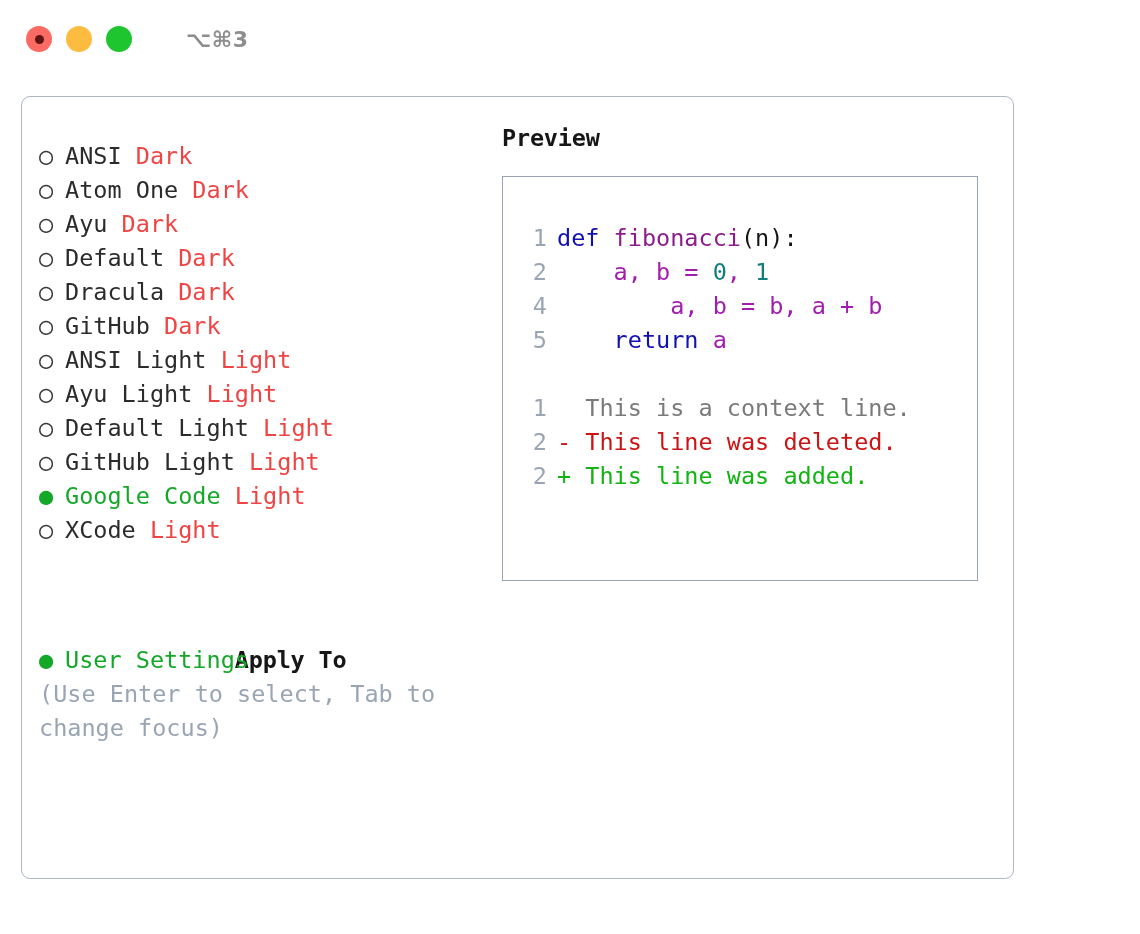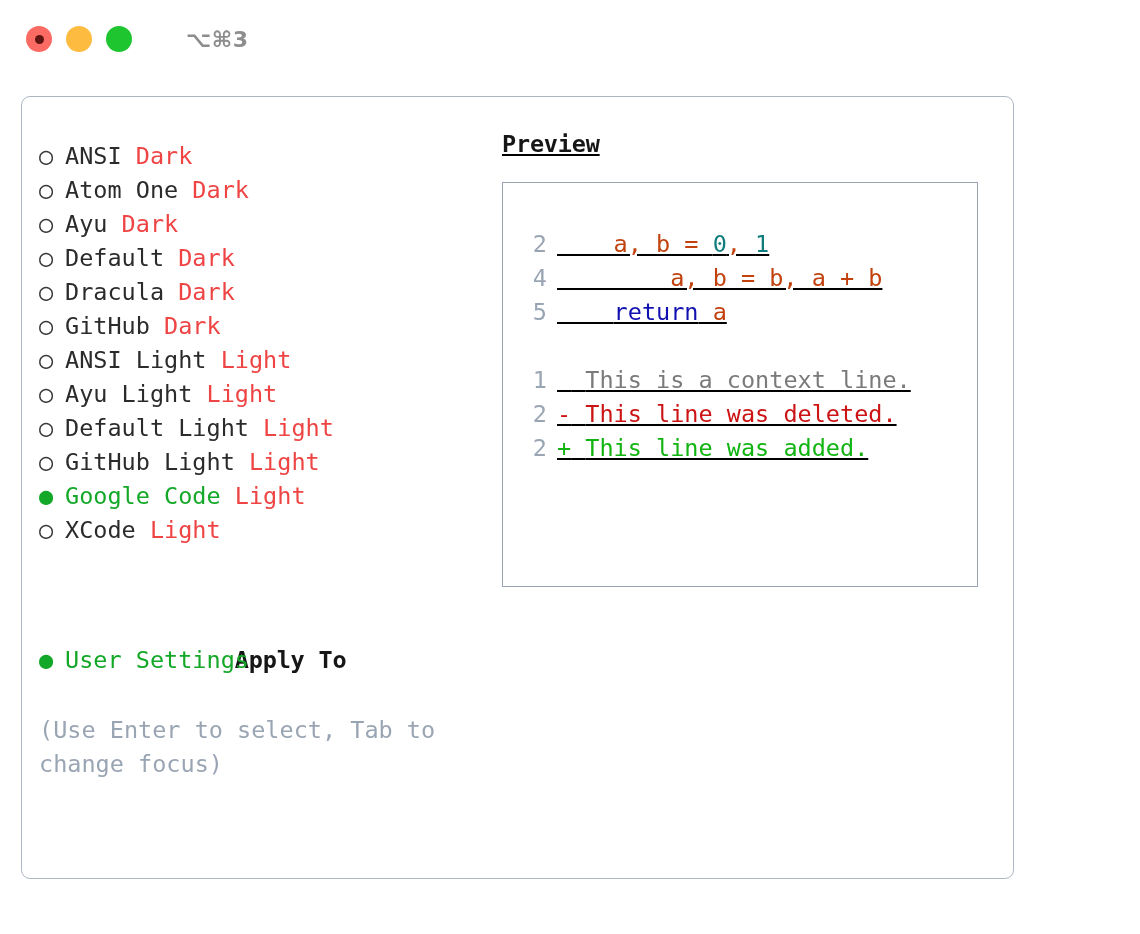--- a/index.html
+++ b/index.html
@@ -115,34 +115,32 @@
 
   .section-title {
     font-weight: 700;
     color: #161616;
     letter-spacing: -0.2px;
   }
 
   #apply-block { margin-top: 62px; }
 
   #hint {
-    margin-top: 36px;
     font-size: 23.5px;
     line-height: 34px;
     color: #9aa5b4;
     width: 405px;
   }
 
   
   #right-col {
     position: absolute;
     left: 480px;
-    top: 30px;
+    top: 24px;
     width: 490px;
-    text-decoration: underline;
   }
 
   #preview-title {
     font-size: 23.5px;
     line-height: 34px;
     font-weight: 700;
     color: #161616;
     letter-spacing: -0.2px;
   }
 
@@ -166,21 +164,21 @@
     display: inline-block;
     width: 30px;
     text-align: right;
     color: #9aa5b4;
     margin-right: 10px;
   }
 
   .kw    { color: #1111b0; }
   .fn    { color: #8d1b8d; }
   .num   { color: #0f7d7d; }
-  .plain { color: #c2410c; }
+  .plain { color: #a21caf; }
   .punc  { color: #161616; }
 
   .diff-ctx { color: #7a7a7a; }
   .diff-del { color: #cc1414; }
   .diff-add { color: #11b411; }
 
   .spacer { height: 34px; }
 </style>
 </head>
 <body>
@@ -225,20 +223,21 @@
         </div>
 
         <div id="hint">(Use Enter to select, Tab to change focus)</div>
       </div>
 
       <div id="right-col">
         <div id="preview-title">Preview</div>
 
         <div id="preview-box">
           <div id="code-block">
+              <div class="code-line"><span class="ln">1</span><span class="kw">def </span><span class="fn">fibonacci</span><span class="punc">(n):</span></div>
               <div class="code-line"><span class="ln">2</span><span class="plain">    a, b = </span><span class="num">0</span><span class="plain">, </span><span class="num">1</span></div>
               <div class="code-line"><span class="ln">4</span><span class="plain">        a, b = b, a + b</span></div>
               <div class="code-line"><span class="ln">5</span><span class="plain">    </span><span class="kw">return</span><span class="plain"> a</span></div>
             </div>
           <div class="spacer"></div>
           <div id="diff-block">
               <div class="code-line"><span class="ln">1</span><span class="diff-ctx"> </span><span class="diff-ctx"> </span><span class="diff-ctx">This is a context line.</span></div>
               <div class="code-line"><span class="ln">2</span><span class="diff-del">-</span><span class="diff-del"> </span><span class="diff-del">This line was deleted.</span></div>
               <div class="code-line"><span class="ln">2</span><span class="diff-add">+</span><span class="diff-add"> </span><span class="diff-add">This line was added.</span></div>
             </div>

